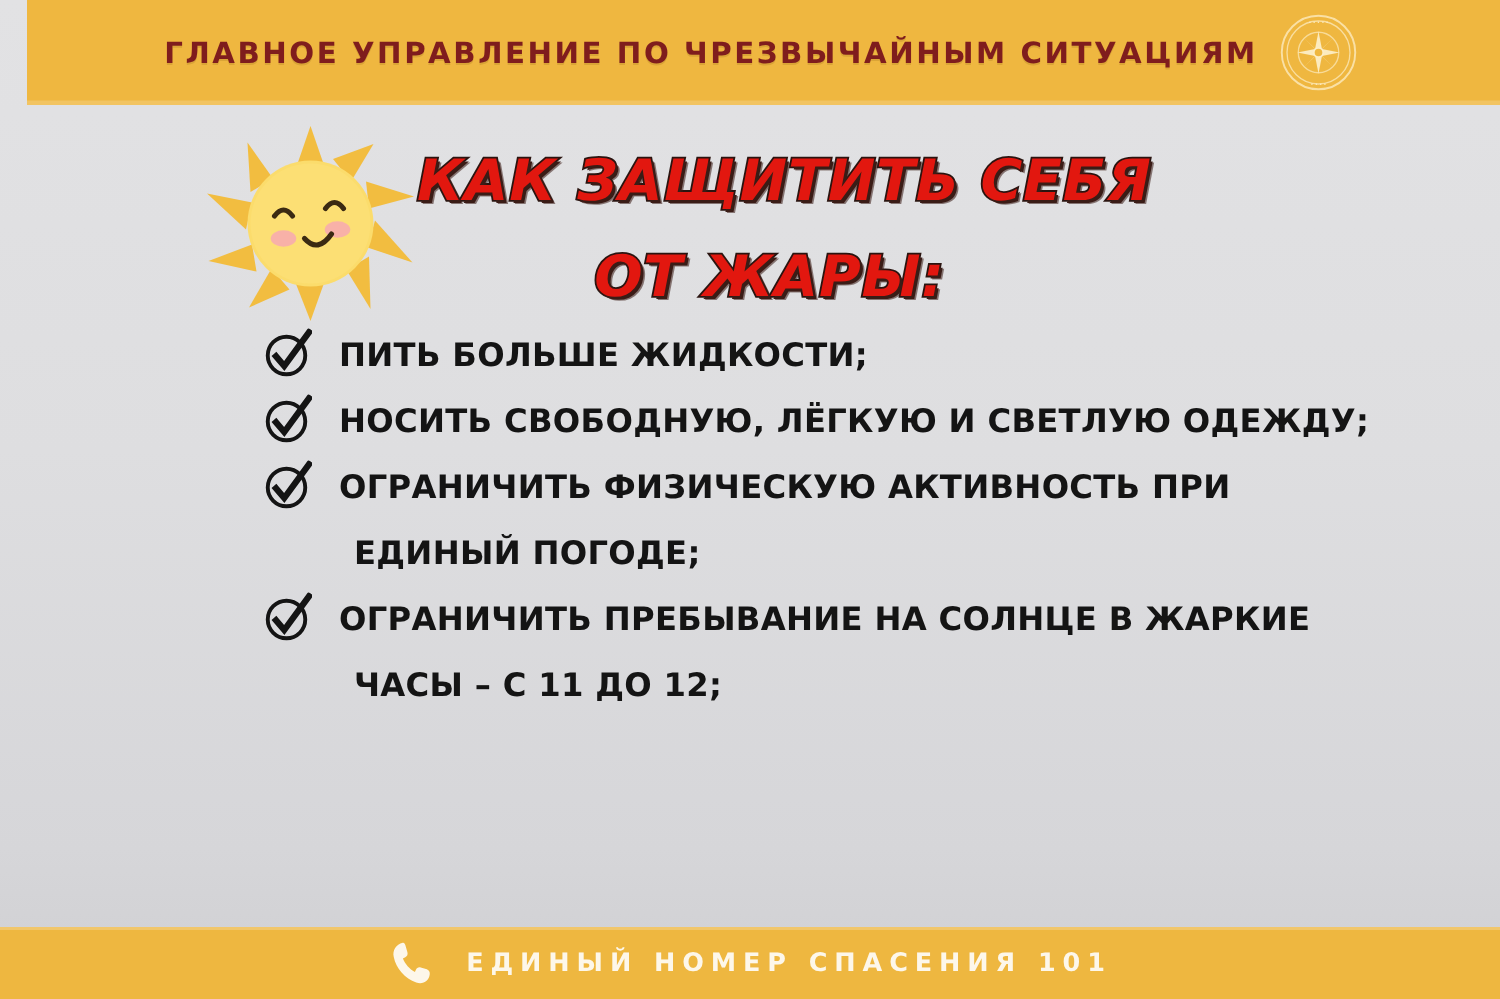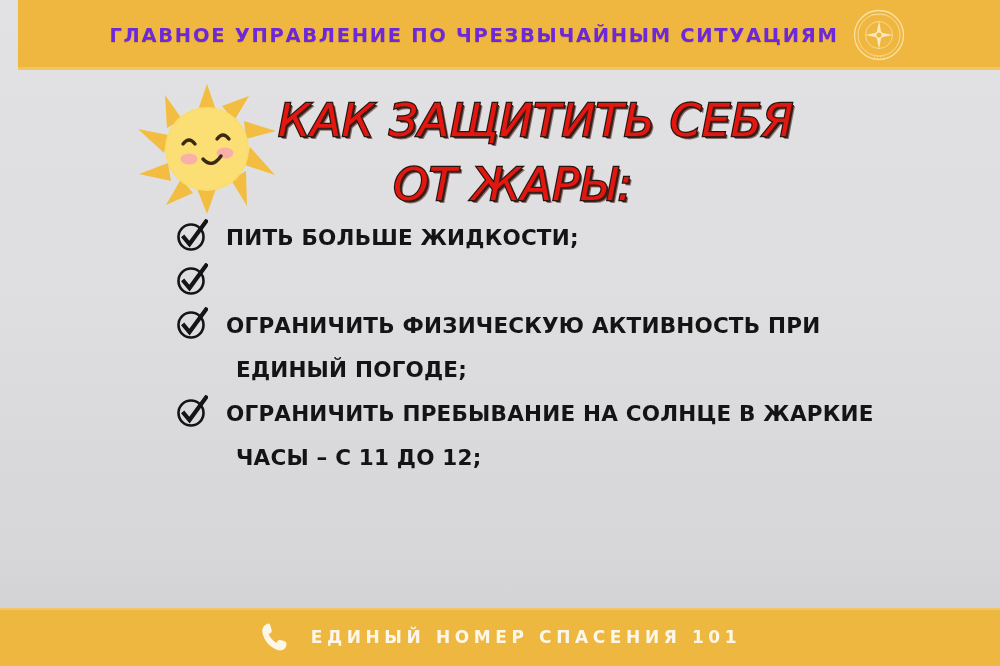--- a/index.html
+++ b/index.html
@@ -49,21 +49,21 @@
   .header-inner {
     display: flex;
     align-items: center;
     gap: 14px;
   }
   .header-title {
     font-family: "DejaVu Sans", sans-serif;
     font-weight: bold;
     font-size: 19.5px;
     letter-spacing: 1.7px;
-    color: #6d28d9;
+    color: #7f1d1d;
     white-space: nowrap;
     text-shadow: 0 1px 0 rgba(120, 80, 10, 0.18);
     text-align: center;
   }
 
   .emblem {
     width: 52px;
     height: 52px;
     position: relative;
     flex: 0 0 auto;
@@ -83,23 +83,23 @@
   
   .title-block {
     position: absolute;
     left: 278px;
     top: 96px;
     width: 470px;
     text-align: center;
   }
   .title-line {
     font-family: "DejaVu Sans", sans-serif;
-    font-weight: normal;
+    font-weight: bold;
     font-style: italic;
-    font-size: 45px;
+    font-size: 38px;
     line-height: 49px;
     letter-spacing: 0.5px;
     color: #e2170f;
     -webkit-text-stroke: 2.4px #2a1410;
     paint-order: stroke fill;
     text-shadow:
       2px 2px 0 #3a1c16,
       3px 3px 0 rgba(58, 28, 22, 0.55);
     white-space: nowrap;
   }
@@ -142,21 +142,21 @@
   .row-text.wrap-line {
     padding-left: 10px;
   }
 
   
   .footer-bar {
     position: absolute;
     left: 0;
     bottom: 0;
     width: 1000px;
-    height: 58px;
+    height: 48px;
     background: #eeb740;
     display: flex;
     align-items: center;
     justify-content: center;
     gap: 22px;
   }
   .footer-bar::before {
     content: "";
     position: absolute;
     left: 0;
@@ -254,20 +254,21 @@
       <div class="row-text">ПИТЬ БОЛЬШЕ ЖИДКОСТИ;</div>
     </div>
 
     <div class="list-row">
       <div class="check-slot">
         <svg class="check-icon" viewBox="0 0 32 33" aria-hidden="true">
           <circle cx="15" cy="18" r="12.5" fill="none" stroke="#141414" stroke-width="2.6"></circle>
           <path d="M8 18.5 L13.5 25 L30 2.5" fill="none" stroke="#141414" stroke-width="4.2" stroke-linecap="square" stroke-linejoin="miter"></path>
         </svg>
       </div>
+      <div class="row-text">НОСИТЬ СВОБОДНУЮ, ЛЁГКУЮ И СВЕТЛУЮ ОДЕЖДУ;</div>
     </div>
 
     <div class="list-row">
       <div class="check-slot">
         <svg class="check-icon" viewBox="0 0 32 33" aria-hidden="true">
           <circle cx="15" cy="18" r="12.5" fill="none" stroke="#141414" stroke-width="2.6"></circle>
           <path d="M8 18.5 L13.5 25 L30 2.5" fill="none" stroke="#141414" stroke-width="4.2" stroke-linecap="square" stroke-linejoin="miter"></path>
         </svg>
       </div>
       <div class="row-text">ОГРАНИЧИТЬ ФИЗИЧЕСКУЮ АКТИВНОСТЬ ПРИ</div>

